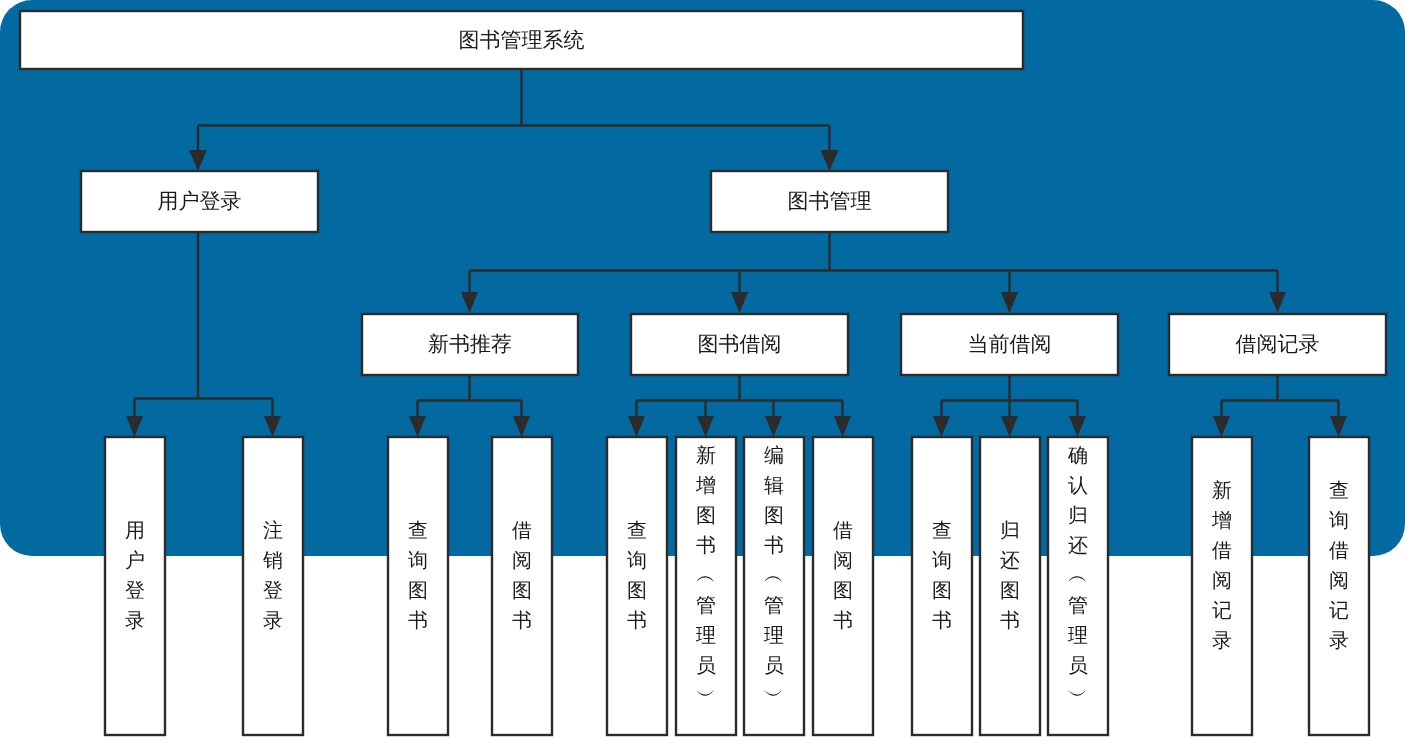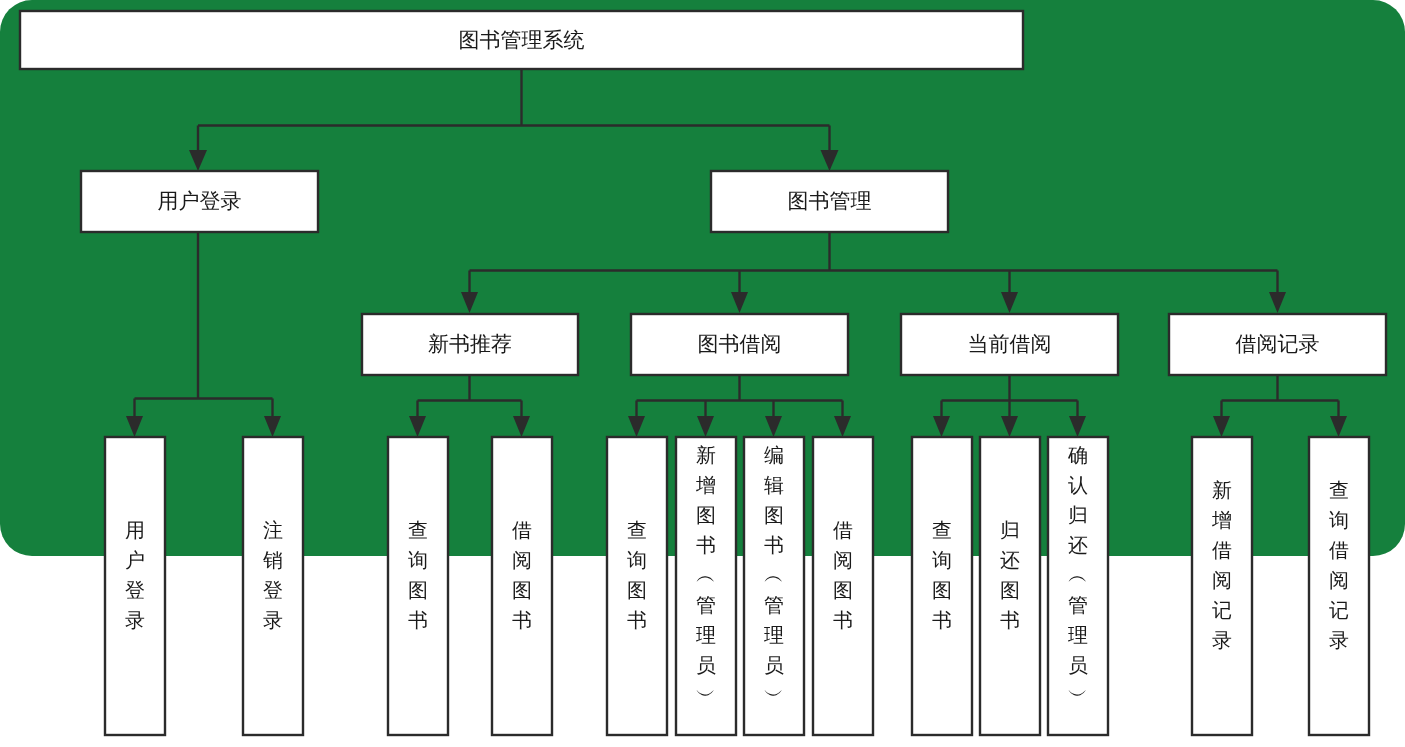--- a/index.html
+++ b/index.html
@@ -10,21 +10,21 @@
   body {
     width: 1405px;
     height: 747px;
     font-family: "DejaVu Sans", "Liberation Sans", sans-serif;
     overflow: hidden;
   }
   #diagram-root {
     position: relative;
     width: 1405px;
     height: 556px;
-    background: #15803d;
+    background: #0369a1;
     border-radius: 32px;
   }
   svg.diagram-canvas {
     position: absolute;
     top: 0;
     left: 0;
     width: 1405px;
     height: 747px;
     display: block;
   }

